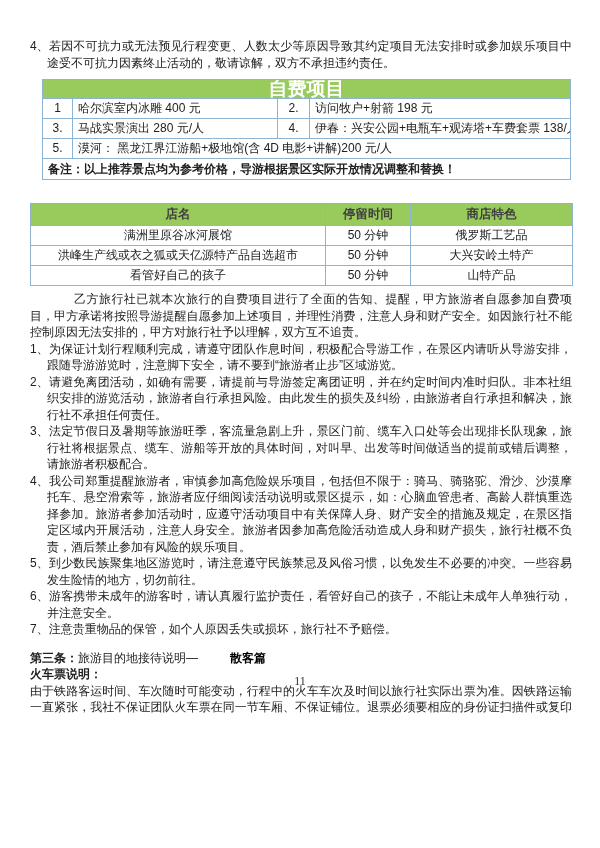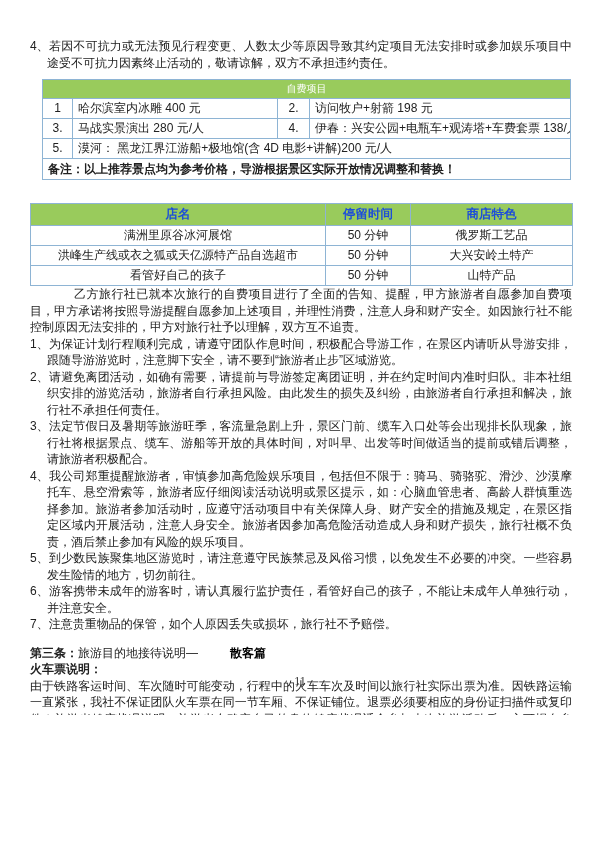--- a/index.html
+++ b/index.html
@@ -18,30 +18,30 @@
   p{margin:0;text-align:justify;}
   .hang{padding-left:17px;text-indent:-17px;}
   .b{font-weight:bold;}
   .blue{color:#000000;font-weight:bold;margin-left:32px;}
 
   
   table{border-collapse:collapse;table-layout:fixed;}
   td{border:1px solid #8EB4D4;font-size:12px;line-height:17px;padding:1px 5px;
      overflow:hidden;white-space:nowrap;}
   .t1{width:528px;margin:8px 0 0 12px;}
-  .t1 .th-green{background:#99CB5C;color:#ffffff;font-weight:normal;text-align:center;
-     font-size:10px;line-height:16px;padding:1px 0;}
+  .t1 .th-green{background:#99CB5C;color:#ffffff;font-weight:bold;text-align:center;
+     font-size:19px;line-height:16px;padding:1px 0;}
   .t1 td.num{text-align:center;padding:1px 2px;}
   .t1 .note{font-weight:bold;line-height:18px;}
   .t2{width:542px;margin:23px 0 0 0;}
   .t2 td{text-align:center;}
-  .t2 .th-green{background:#99CB5C;color:#1d4ed8;font-weight:bold;font-size:12.5px;
+  .t2 .th-green{background:#99CB5C;color:#404040;font-weight:bold;font-size:12.5px;
      line-height:19px;}
 
-  .agreement{text-indent:44px;}
+  .agreement{margin-top:5px;text-indent:44px;}
   .sec2-heading{margin-top:13px;font-weight:bold;}
   .sec3-heading{margin-top:12px;}
   .sub-heading{font-weight:bold;}
   .pageno{
     position:absolute;left:0;right:0;bottom:26px;text-align:center;
     font-family:"Liberation Serif","DejaVu Serif",serif;font-size:12px;color:#333;
   }
 </style>
 </head>
 <body>

